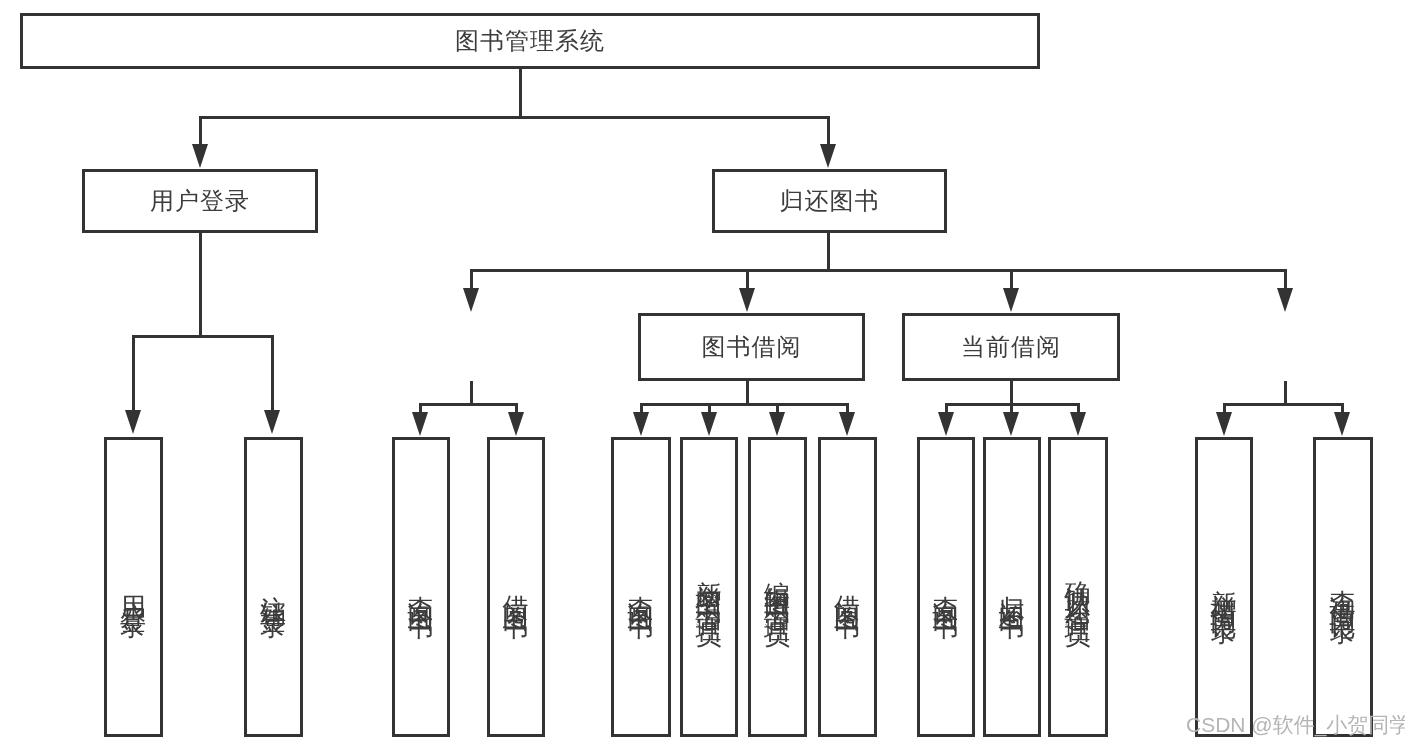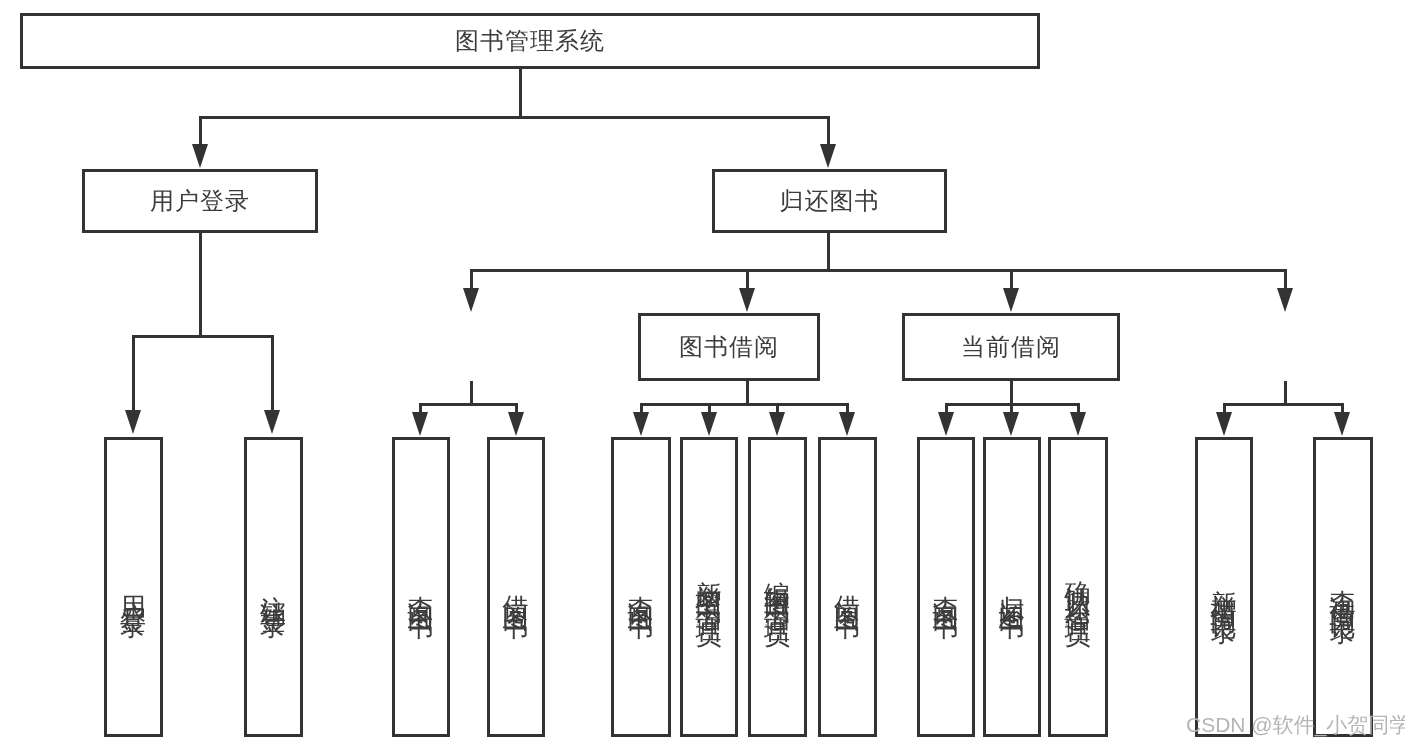--- a/index.html
+++ b/index.html
@@ -106,21 +106,21 @@
   <div class="hline" style="left:470px; top:269px; width:816px;"></div>
   <div class="vline" style="left:470px; top:269px; height:20px;"></div>
   <div class="arrow" style="left:463px; top:288px;"></div>
   <div class="vline" style="left:746px; top:269px; height:20px;"></div>
   <div class="arrow" style="left:739px; top:288px;"></div>
   <div class="vline" style="left:1010px; top:269px; height:20px;"></div>
   <div class="arrow" style="left:1003px; top:288px;"></div>
   <div class="vline" style="left:1284px; top:269px; height:20px;"></div>
   <div class="arrow" style="left:1277px; top:288px;"></div>
 
-  <div class="node" style="left:638px; top:313px; width:182px; height:68px;">
+  <div class="node" style="left:638px; top:313px; width:227px; height:68px;">
     <span>图书借阅</span>
   </div>
   <div class="node" style="left:902px; top:313px; width:218px; height:68px;">
     <span>当前借阅</span>
   </div>
 
   <div class="vline" style="left:470px; top:381px; height:25px;"></div>
   <div class="hline" style="left:419px; top:403px; width:99px;"></div>
   <div class="vline" style="left:419px; top:403px; height:10px;"></div>
   <div class="arrow" style="left:412px; top:412px;"></div>

